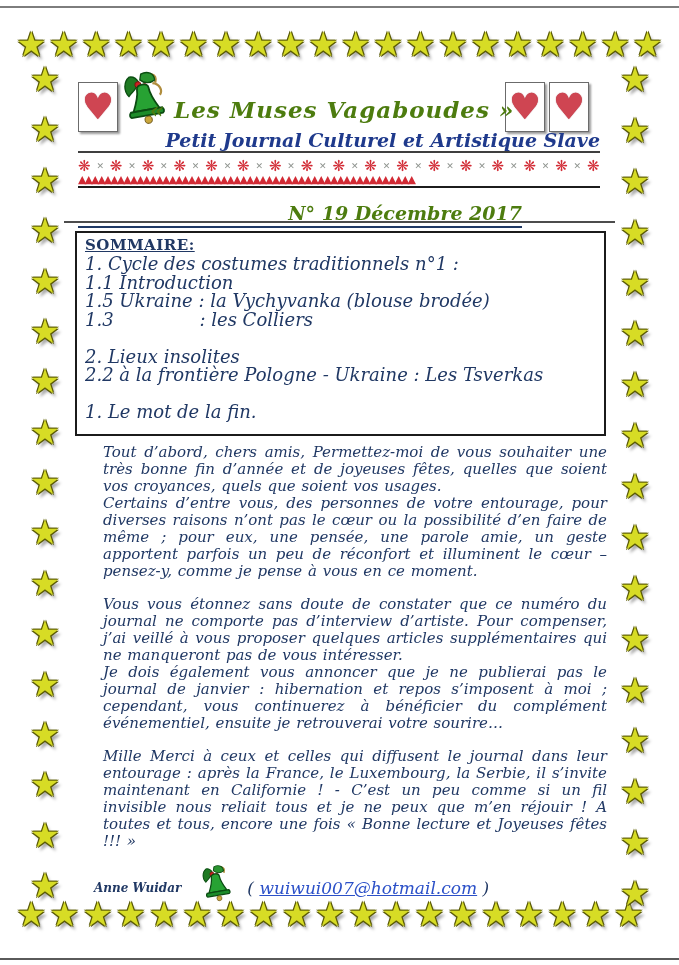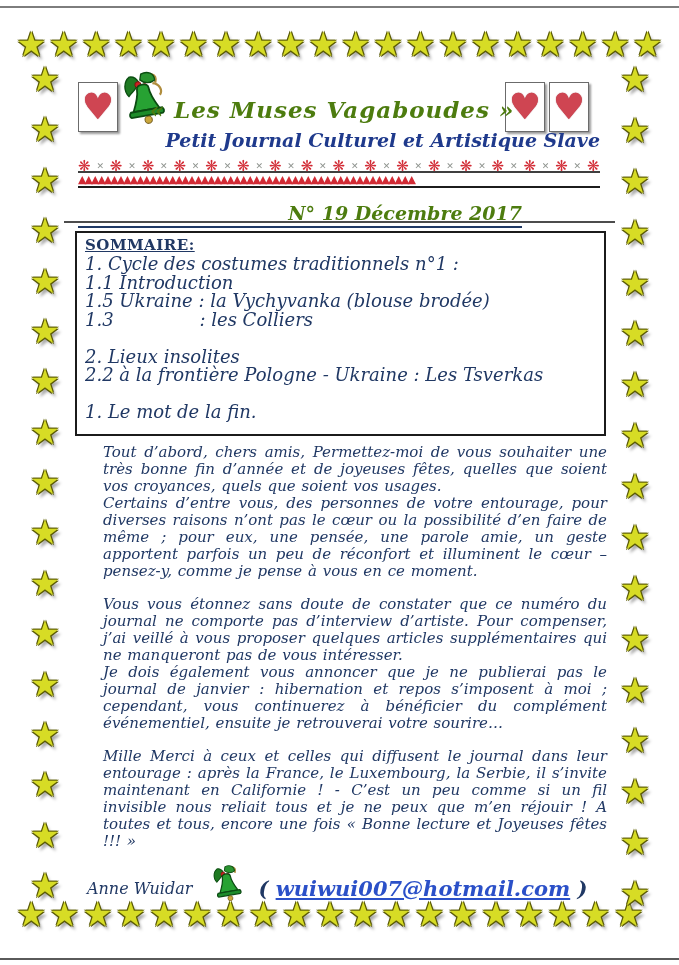--- a/index.html
+++ b/index.html
@@ -25,21 +25,21 @@
                box-shadow:2px 2px 2px #9a9a9a;display:flex;align-items:center;justify-content:center;}
   .heart-glyph{font-family:"DejaVu Sans",sans-serif;font-size:36px;color:#cf4552;line-height:1;
                text-shadow:0 0 1px #9c2330;}
   .bell{position:absolute;transform:rotate(-10deg);}
 
   
   .title{position:absolute;left:110px;top:96px;width:444px;text-align:center;
          font-size:23px;font-weight:bold;font-style:italic;color:#4d7c0f;letter-spacing:1px;}
   .subtitle{position:absolute;left:78px;top:129px;width:522px;text-align:right;
             font-size:19px;font-weight:bold;font-style:italic;color:#1f3a8c;
-            border-bottom:2px solid #3f3f3f;padding-bottom:20px;}
+            border-bottom:2px solid #3f3f3f;padding-bottom:0;}
   .ornament-strip{position:absolute;left:78px;top:158px;width:522px;height:28px;
                   border-bottom:2px solid #1c1c1c;overflow:hidden;}
   .ornament-row1{display:flex;justify-content:space-between;align-items:center;height:17px;}
   .ornament-row1 .pat-star{color:#d22b35;font-size:15px;line-height:1;font-family:"DejaVu Sans",sans-serif;}
   .ornament-row1 .pat-x{color:#8e938e;font-size:9px;line-height:1;font-family:"DejaVu Sans",sans-serif;}
   .ornament-row2{color:#d22b35;font-size:11px;line-height:10px;letter-spacing:-2px;
                  font-family:"DejaVu Sans",sans-serif;white-space:nowrap;}
   .issue{position:absolute;left:78px;top:202px;width:444px;text-align:right;
          font-size:19px;font-weight:bold;font-style:italic;color:#4d7c0f;
          border-bottom:2px solid #1f3864;padding-bottom:2px;}
@@ -52,23 +52,23 @@
                color:#203864;line-height:19px;}
   .toc-line{font-size:18px;font-style:italic;line-height:18.5px;min-height:18.5px;
             white-space:pre-wrap;}
 
   
   .body-text{position:absolute;left:75px;top:444px;width:532px;color:#203864;}
   .para{font-size:15px;font-style:italic;line-height:17px;text-align:justify;word-spacing:1px;margin-left:28px;}
   .para-gap{height:16px;}
 
   .signature{display:flex;align-items:center;margin-top:14px;height:48px;}
-  .sig-name{font-size:16px;font-weight:normal;font-style:italic;color:#203864;margin-left:12px;}
+  .sig-name{font-size:12px;font-weight:bold;font-style:italic;color:#203864;margin-left:19px;}
   .sig-bell{margin:0 10px 0 16px;transform:rotate(-10deg);}
-  .sig-contact{font-size:21px;font-style:italic;color:#203864;font-weight:bold;}
+  .sig-contact{font-size:17px;font-style:italic;color:#203864;font-weight:normal;}
   .email-link{color:#2b50c8;text-decoration:underline;cursor:pointer;}
 </style>
 </head>
 <body>
 
 <div class="page">
 
   <div class="edge-line edge-top"></div>
   <div class="edge-line edge-bottom"></div>
 

